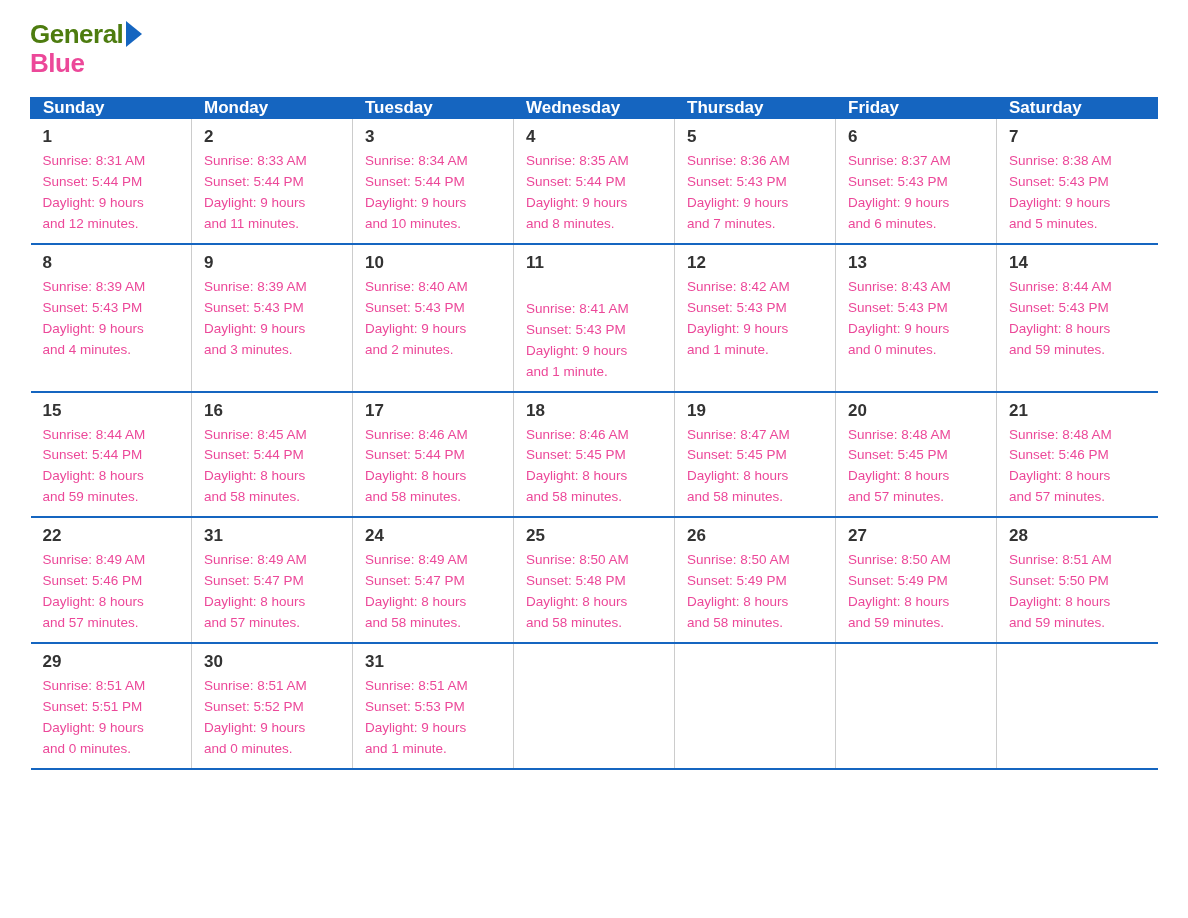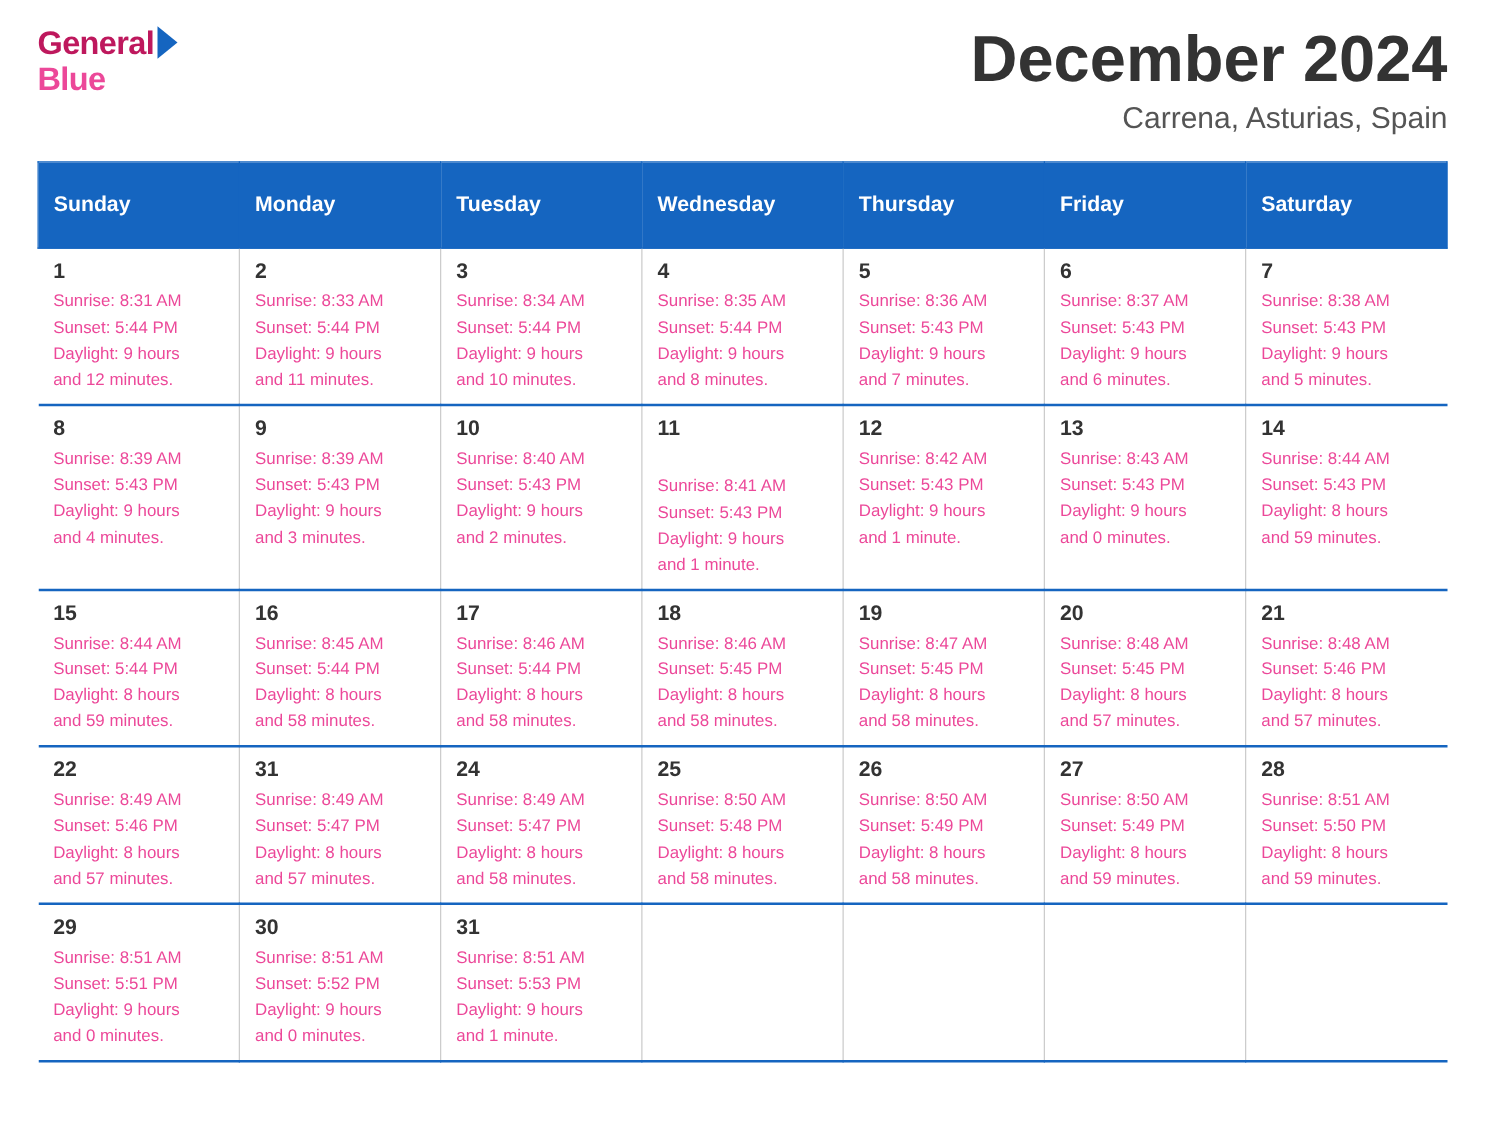--- a/index.html
+++ b/index.html
@@ -36,21 +36,21 @@
       border-collapse: collapse;
       table-layout: fixed;
     }
     thead tr {
       background-color: #1565C0;
     }
     thead th {
       color: #fff;
       font-size: 17px;
       font-weight: bold;
-      padding: 24px 12px;
+      padding: 0 12px;
       text-align: left;
       border: 1px solid #1565C0;
     }
     tbody tr {
       border-bottom: 2px solid #1565C0;
     }
     tbody td {
       vertical-align: top;
       padding: 8px 12px;
       font-size: 14px;
@@ -68,21 +68,21 @@
       display: block;
     }
     .day-info {
       font-size: 13.5px;
       line-height: 1.55;
       color: #ec4899;
     }
     .general-text {
       font-size: 26px;
       font-weight: bold;
-      color: #be185d;
+      color: #4d7c0f;
       letter-spacing: -0.5px;
     }
     .blue-text {
       font-size: 26px;
       font-weight: bold;
       color: #ec4899;
       letter-spacing: -0.5px;
     }
     .logo-block {
       display: flex;
@@ -101,24 +101,20 @@
 </head>
 <body>
 
 <div class="header">
   <div class="logo-block">
     <div class="row1">
       <span class="general-text">General</span>
       <div class="triangle-right"></div>
     </div>
     <span class="blue-text">Blue</span>
-  </div>
-  <div class="title-area">
-    <h1>December 2024</h1>
-    <h2>Carrena, Asturias, Spain</h2>
   </div>
 </div>
 
 <table>
   <thead>
     <tr>
     <th>Sunday</th>
         <th>Monday</th>
         <th>Tuesday</th>
         <th>Wednesday</th>

